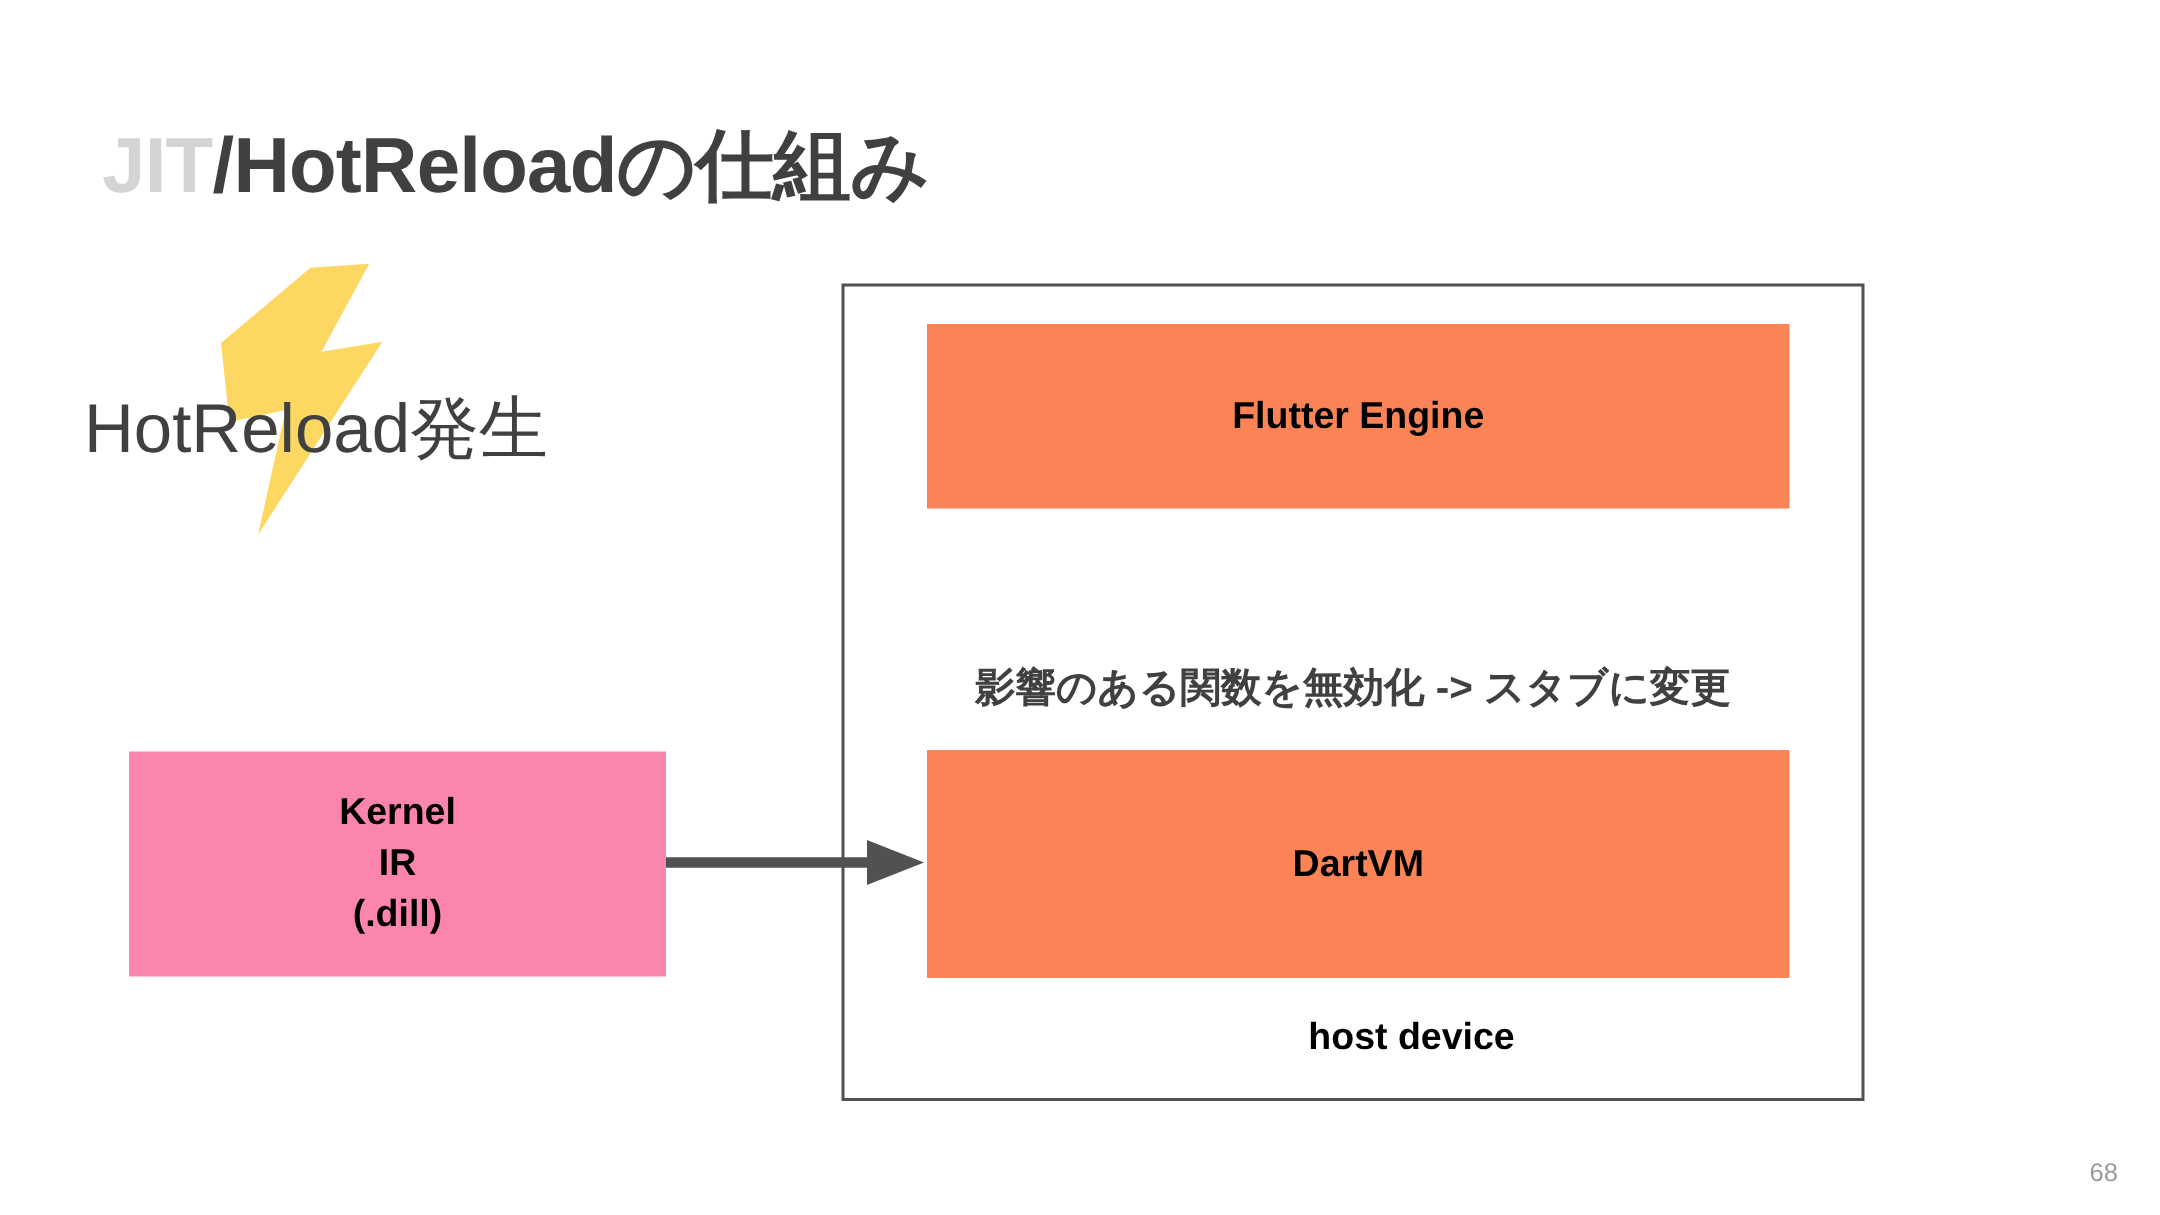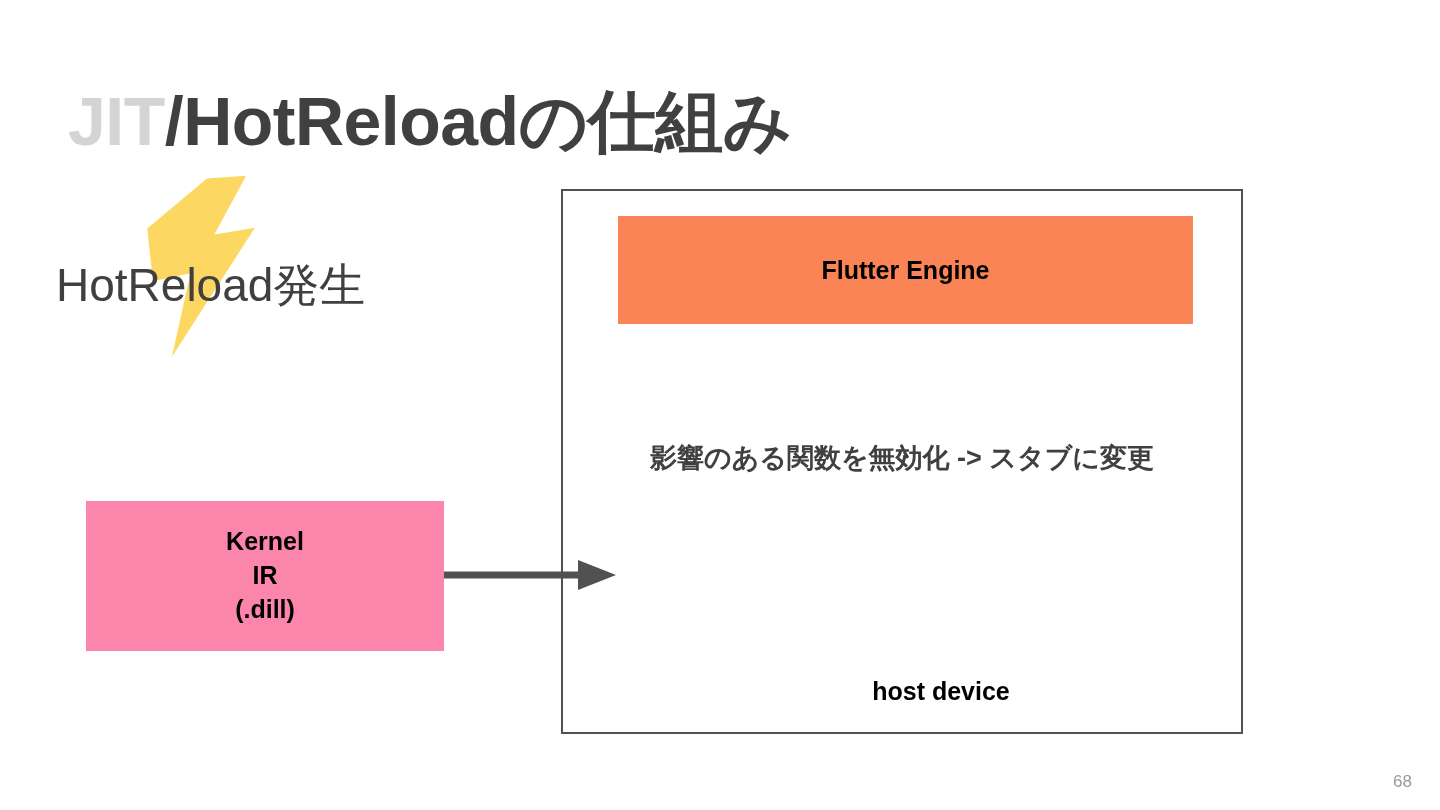--- a/index.html
+++ b/index.html
@@ -18,21 +18,21 @@
     width: 1440px;
     height: 810px;
     background: #ffffff;
   }
 
   
   #slide-title {
     position: absolute;
     left: 68px;
     top: 82px;
-    font-size: 68px;
+    font-size: 52px;
     font-weight: bold;
     letter-spacing: -0.5px;
     white-space: nowrap;
     line-height: 1.15;
   }
   #slide-title .t-jit   { color: #d4d4d4; }
   #slide-title .t-rest  { color: #404040; }
 
   
   #bolt {
@@ -108,21 +108,21 @@
     color: #000000;
     font-size: 25px;
     font-weight: bold;
     white-space: nowrap;
   }
 
   #flutter-engine-box {
     left: 618px;
     top: 216px;
     width: 575px;
-    height: 108px;
+    height: 123px;
   }
 
   #dartvm-box {
     left: 618px;
     top: 500px;
     width: 575px;
     height: 152px;
   }
 
   #stub-annotation {
@@ -191,18 +191,21 @@
   </div>
 
   <div id="host-device-box"></div>
 
   <div class="orange-box" id="flutter-engine-box">
     <div class="box-text">Flutter Engine</div>
   </div>
 
   <div id="stub-annotation">影響のある関数を無効化 -&gt; スタブに変更</div>
 
+  <div class="orange-box" id="dartvm-box">
+    <div class="box-text">DartVM</div>
+  </div>
 
   <div id="host-device-label">host device</div>
 
   <div id="page-number">68</div>
 
 </div>
 
 </body></html>

